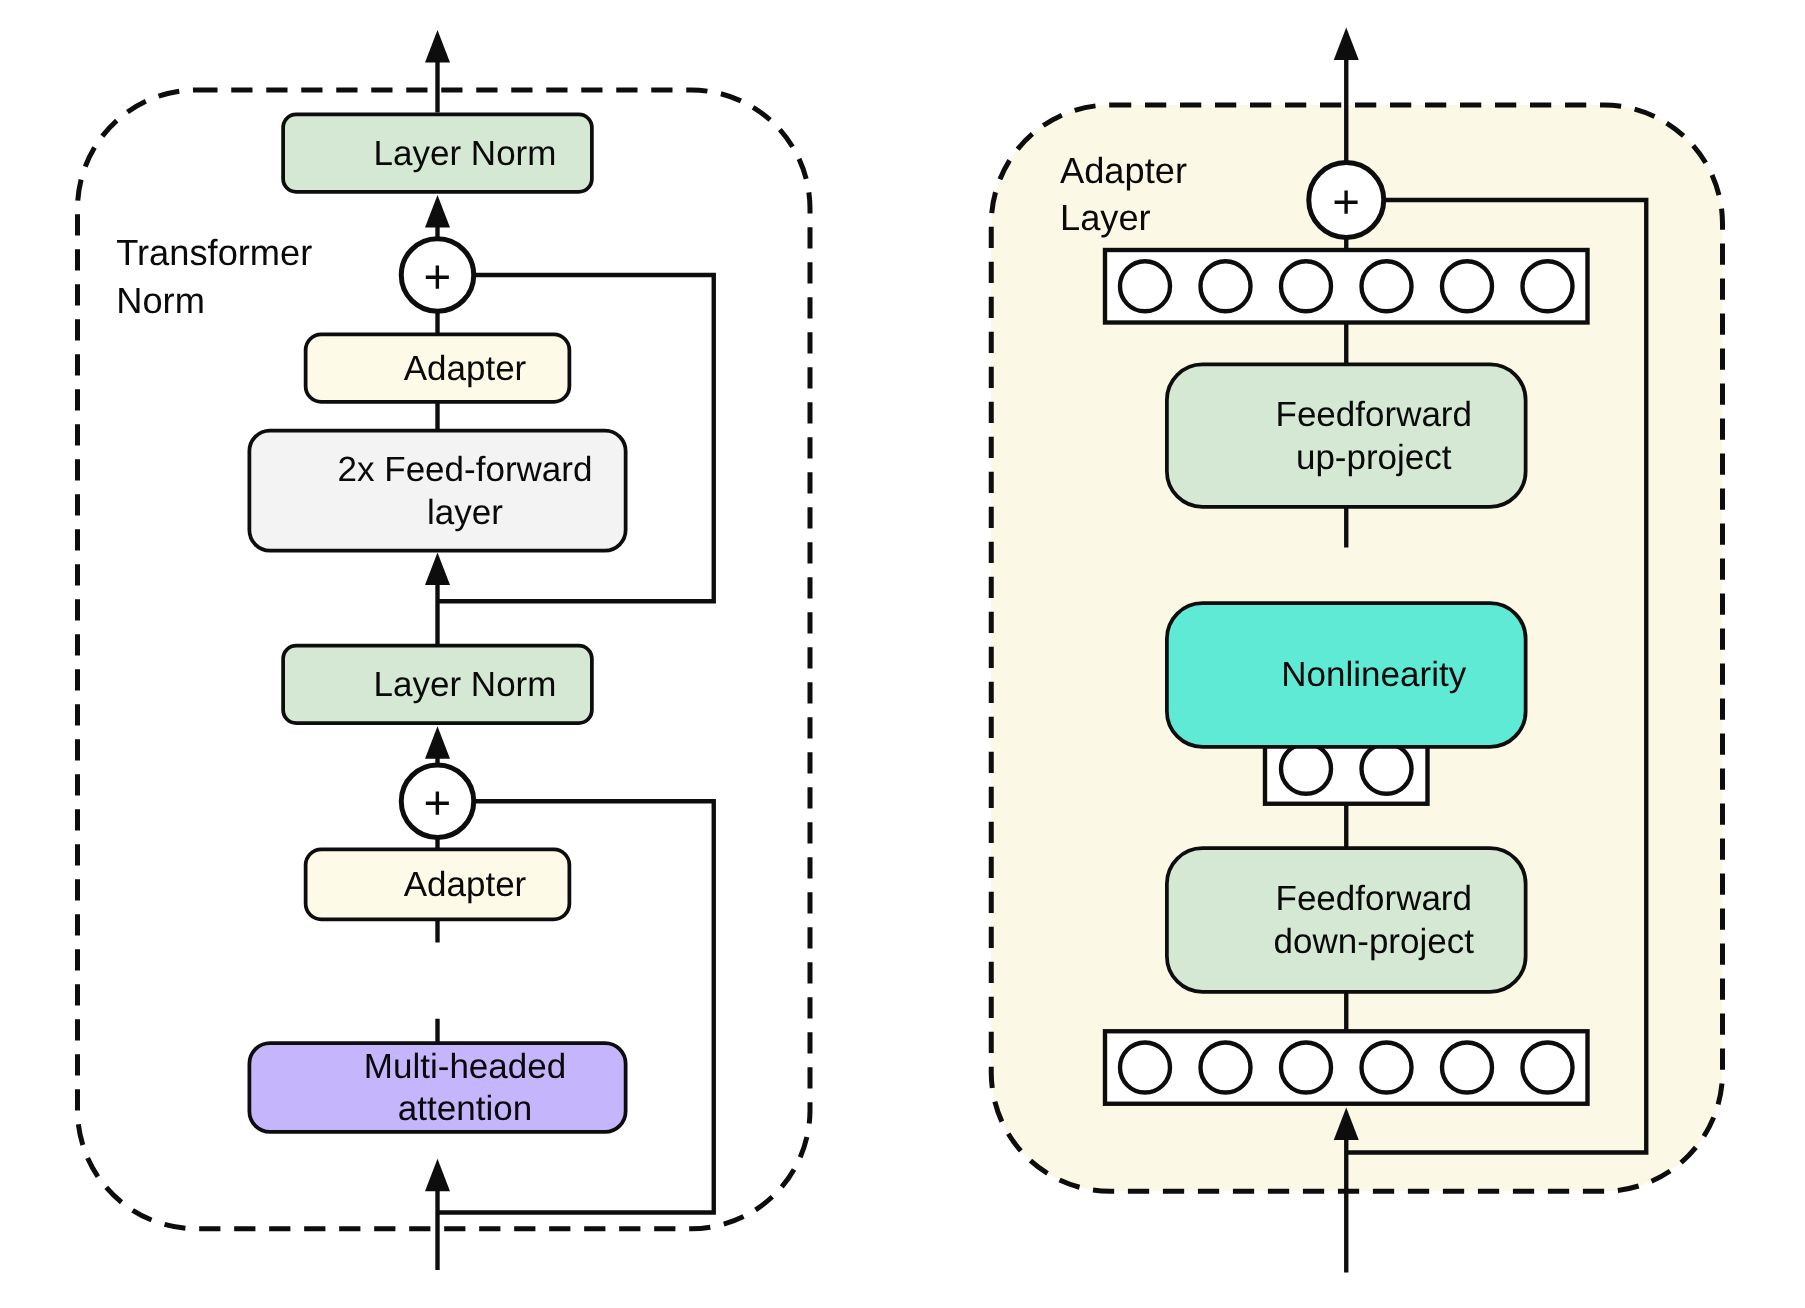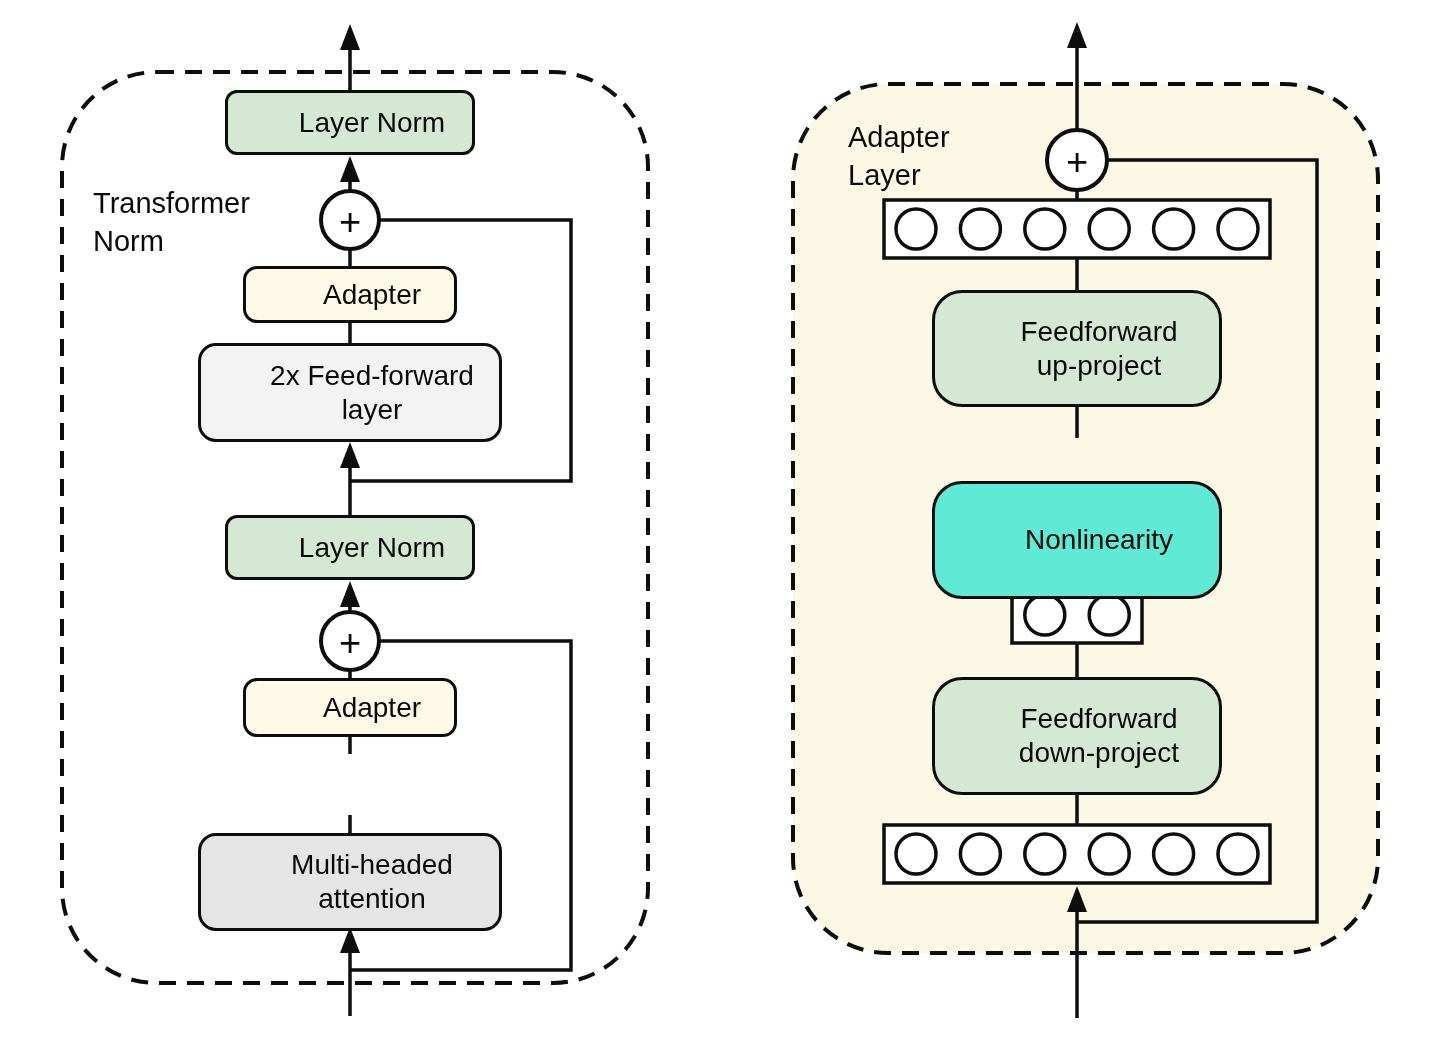--- a/index.html
+++ b/index.html
@@ -148,21 +148,21 @@
   <div class="box r14" style="left: 243px; top: 266px; width: 214px; height: 57px; background: rgb(253, 251, 232);">Adapter</div>
 
   <div class="box r18" style="left: 198px; top: 343px; width: 304px; height: 99px; background: rgb(243, 243, 243);">2x Feed-forward
 layer</div>
 
   <div class="box r12" style="left: 225px; top: 515px; width: 250px; height: 65px; background: rgb(213, 232, 212);">Layer Norm</div>
 
   <div class="box r14" style="left: 243px; top: 678px; width: 214px; height: 59px; background: rgb(253, 251, 232);">Adapter</div>
 
 
-  <div class="box r18" style="left: 198px; top: 833px; width: 304px; height: 98px; background: #e5e5e5;">Multi-headed
+  <div class="box r18" style="left: 198px; top: 833px; width: 304px; height: 74px; background: #c4b5fd;">Multi-headed
 attention</div>
 
   <div class="float-label" style="left:848px;top:118px;">Adapter
 Layer</div>
 
   <div class="box r26" style="left: 932px; top: 290px; width: 290px; height: 117px; background: rgb(213, 232, 212);">Feedforward
 up-project</div>
 
   <div class="box r26" style="left: 932px; top: 437px; width: 290px; height: 118px; background: #5eead4; margin-top: 44px;">Nonlinearity</div>
 

